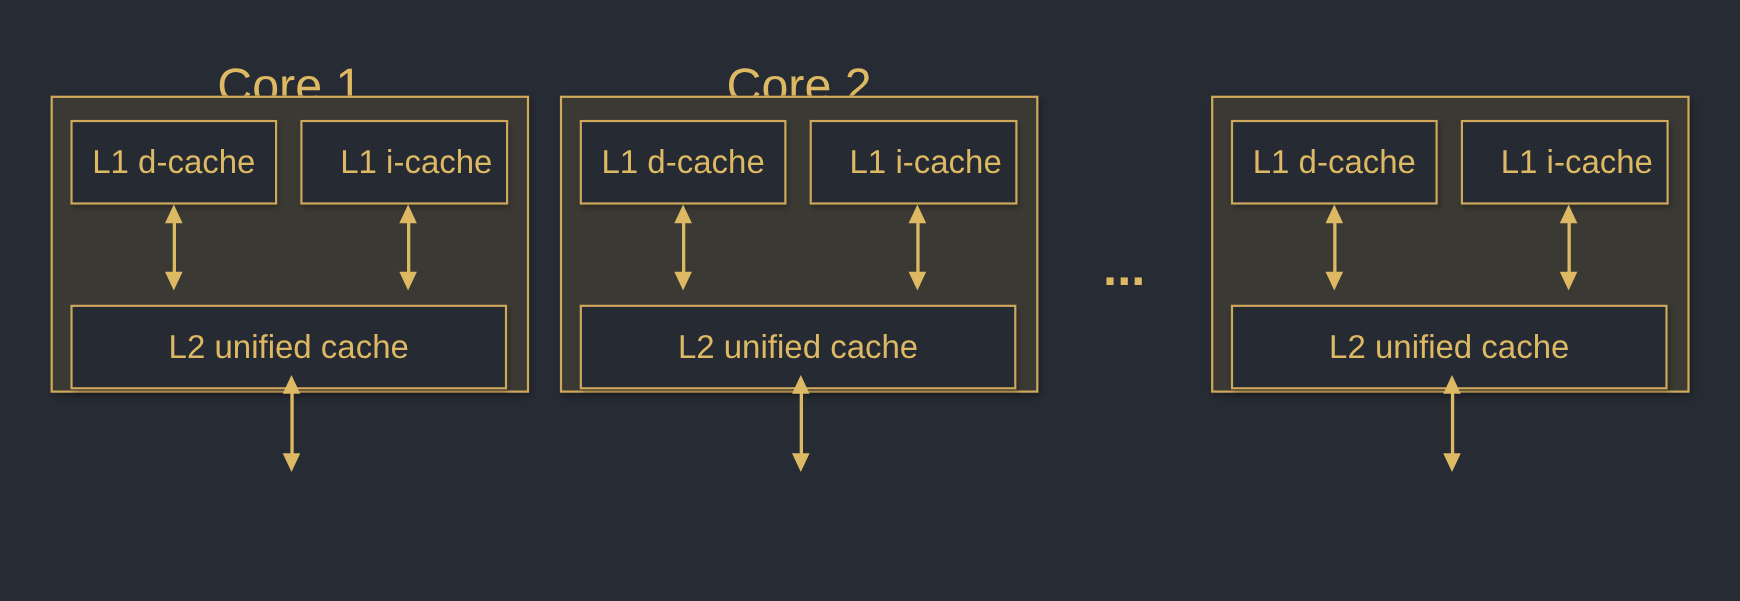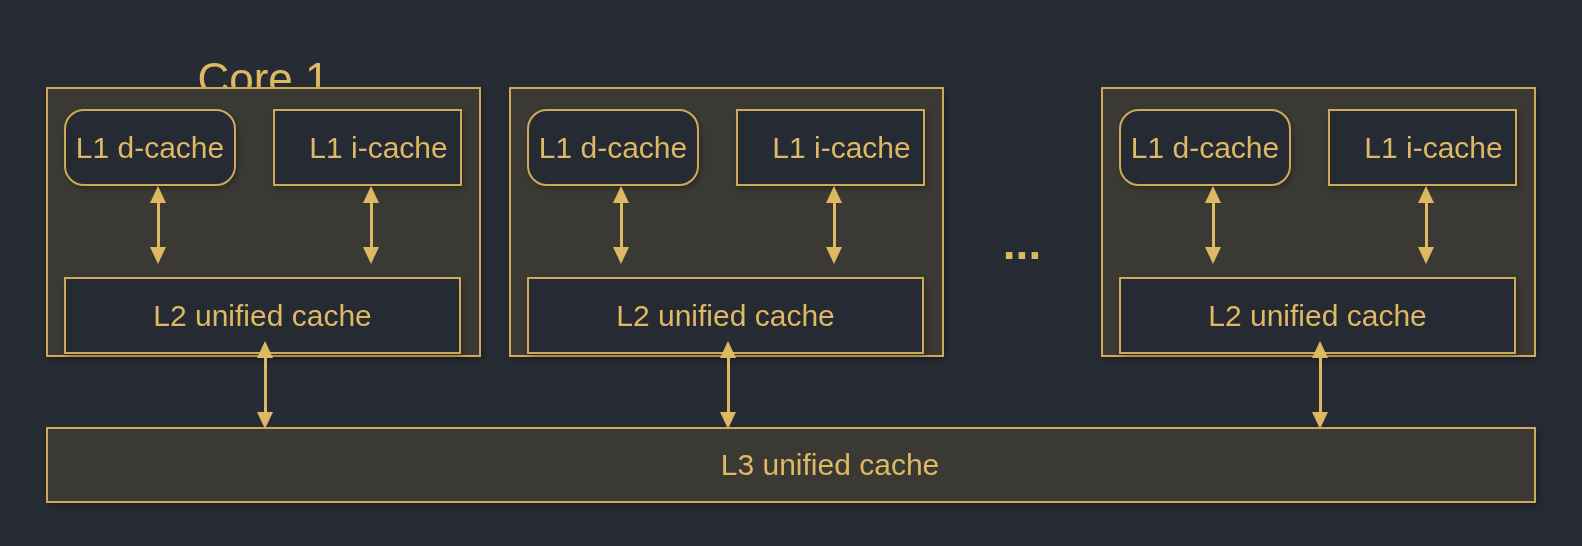--- a/index.html
+++ b/index.html
@@ -34,21 +34,21 @@
     box-shadow:2px 3px 6px rgba(0,0,0,.28);
   }
   .cache-box{
     position:absolute;
     background:var(--box);
     border:2px solid var(--border);
     box-shadow:2px 3px 5px rgba(0,0,0,.25);
     display:flex;align-items:center;justify-content:center;
     color:var(--gold);font-size:30px;white-space:nowrap;
   }
-  .l1d{left:16px;top:20px;width:172px;height:77px;border-radius:20px;}
+  .l1d{left:16px;top:20px;width:188px;height:77px;}
   .l1i{right:17px;top:20px;width:189px;height:77px;padding-left:22px;}
   .l2{left:16px;right:18px;top:188px;height:77px;}
   
   .varrow{position:absolute;width:18px;}
   .varrow .shaft{
     position:absolute;left:50%;margin-left:-1.5px;width:3px;
     top:13px;bottom:13px;background:var(--gold);
   }
   .varrow .head{
     position:absolute;left:50%;margin-left:-8px;width:0;height:0;
@@ -106,20 +106,21 @@
       </div>
       <div class="varrow a-l2l3">
         <i class="head up"></i>
           <i class="shaft"></i>
           <i class="head down"></i>
       </div>
     </div>
   </div>
 
   <div class="core" style="left:509px">
+    <div class="core-title">Core 2</div>
     <div class="core-container">
       <div class="cache-box l1d">
         <span>L1 d-cache</span>
       </div>
       <div class="cache-box l1i">
         <span>L1 i-cache</span>
       </div>
       <div class="cache-box l2">
         <span>L2 unified cache</span>
       </div>
@@ -165,17 +166,14 @@
           <i class="head down"></i>
       </div>
       <div class="varrow a-l2l3">
         <i class="head up"></i>
           <i class="shaft"></i>
           <i class="head down"></i>
       </div>
     </div>
   </div>
 
-  <div class="l3-box">
-    <span>L3 unified cache</span>
-  </div>
 
 </div>
 
 </body></html>

